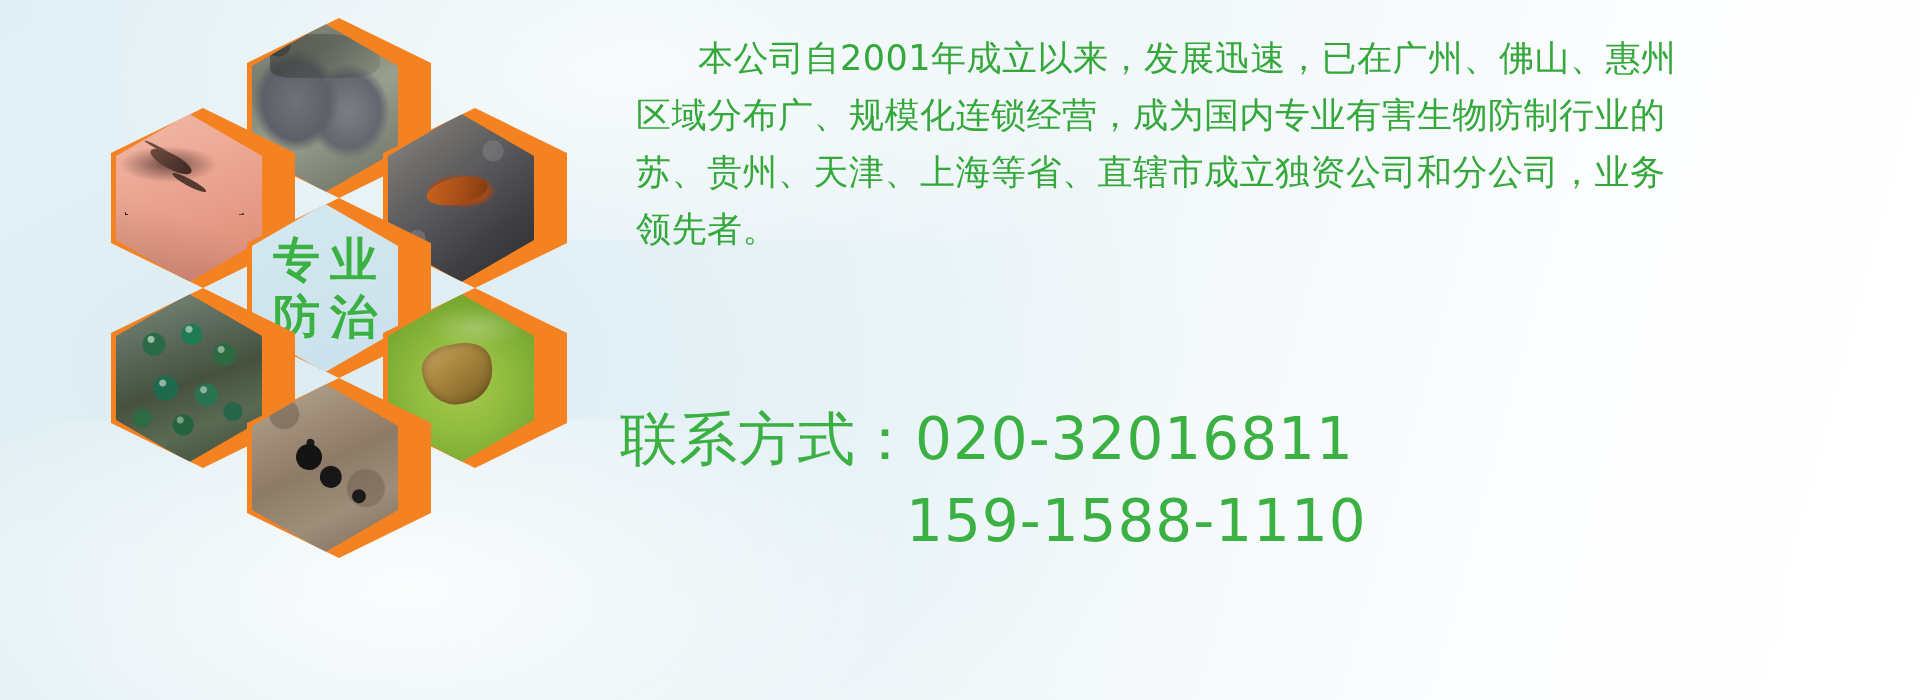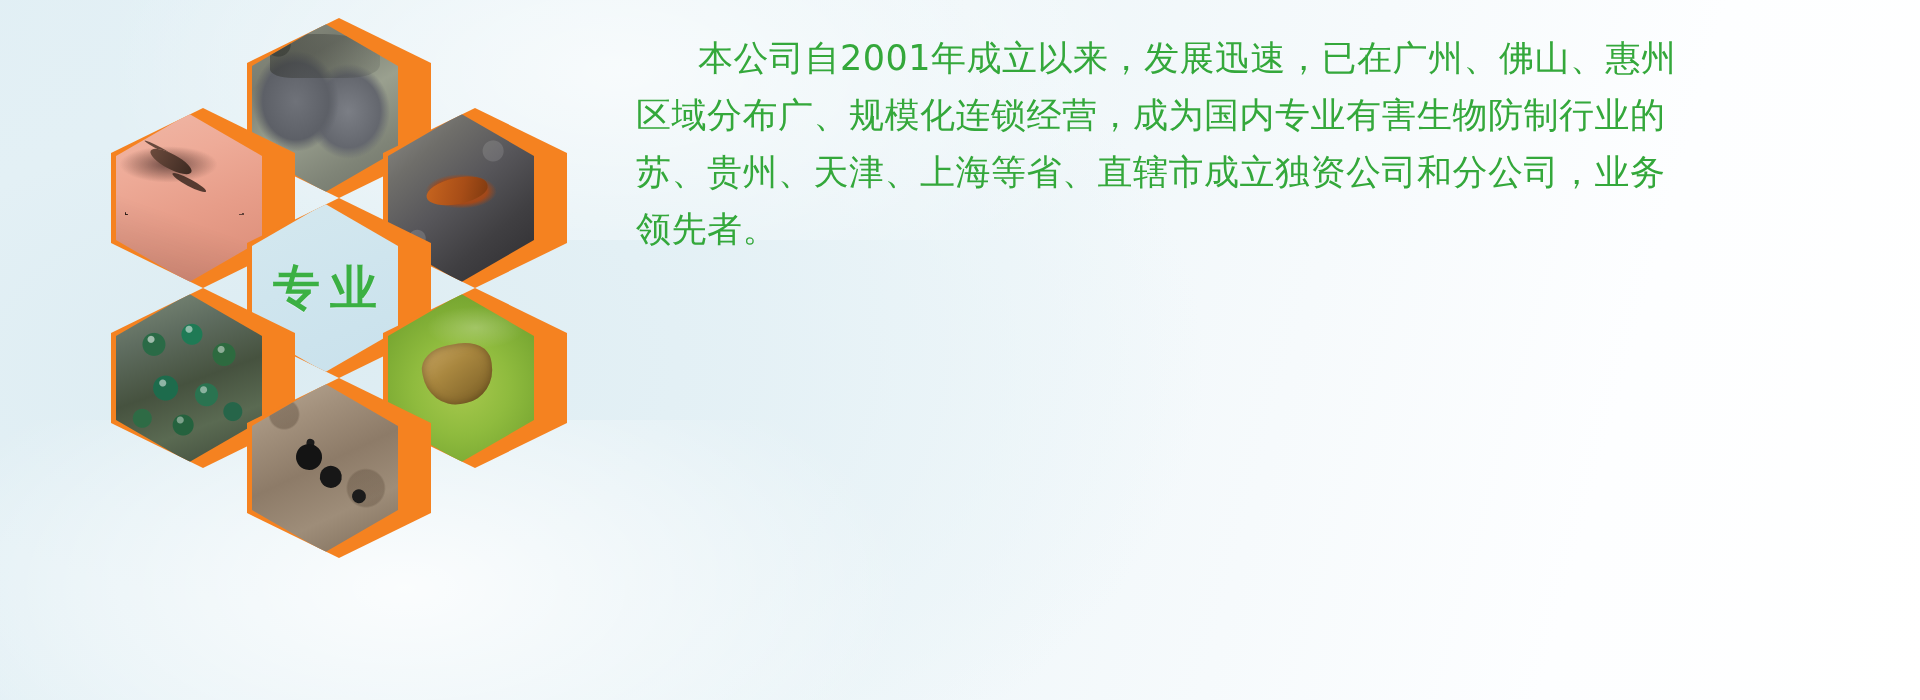--- a/index.html
+++ b/index.html
@@ -299,20 +299,21 @@
     <div class="hex" style="left:16px; top:100px;">
       <div class="hex-inner">
         <div class="photo mosquito"></div>
       </div>
     </div>
 
     <div class="hex text-hex" style="left:152px; top:190px;">
       <div class="hex-inner">
         <div id="hex-label">
           <span>专业</span>
+          <span>防治</span>
         </div>
       </div>
     </div>
 
     <div class="hex" style="left:16px; top:280px;">
       <div class="hex-inner">
         <div class="photo flies"></div>
       </div>
     </div>
 
@@ -330,14 +331,22 @@
 
   </div>
 
   <div id="body-copy">
     <p class="indent">本公司自2001年成立以来，发展迅速，已在广州、佛山、惠州</p>
     <p>区域分布广、规模化连锁经营，成为国内专业有害生物防制行业的</p>
     <p>苏、贵州、天津、上海等省、直辖市成立独资公司和分公司，业务</p>
     <p>领先者。</p>
   </div>
 
+  <div id="contact">
+    <div class="line phone1">
+      <span>联系方式：</span><span>020-32016811</span>
+    </div>
+    <div class="line phone2">
+      <span>159-1588-1110</span>
+    </div>
+  </div>
 
 </div>
 
 </body></html>

